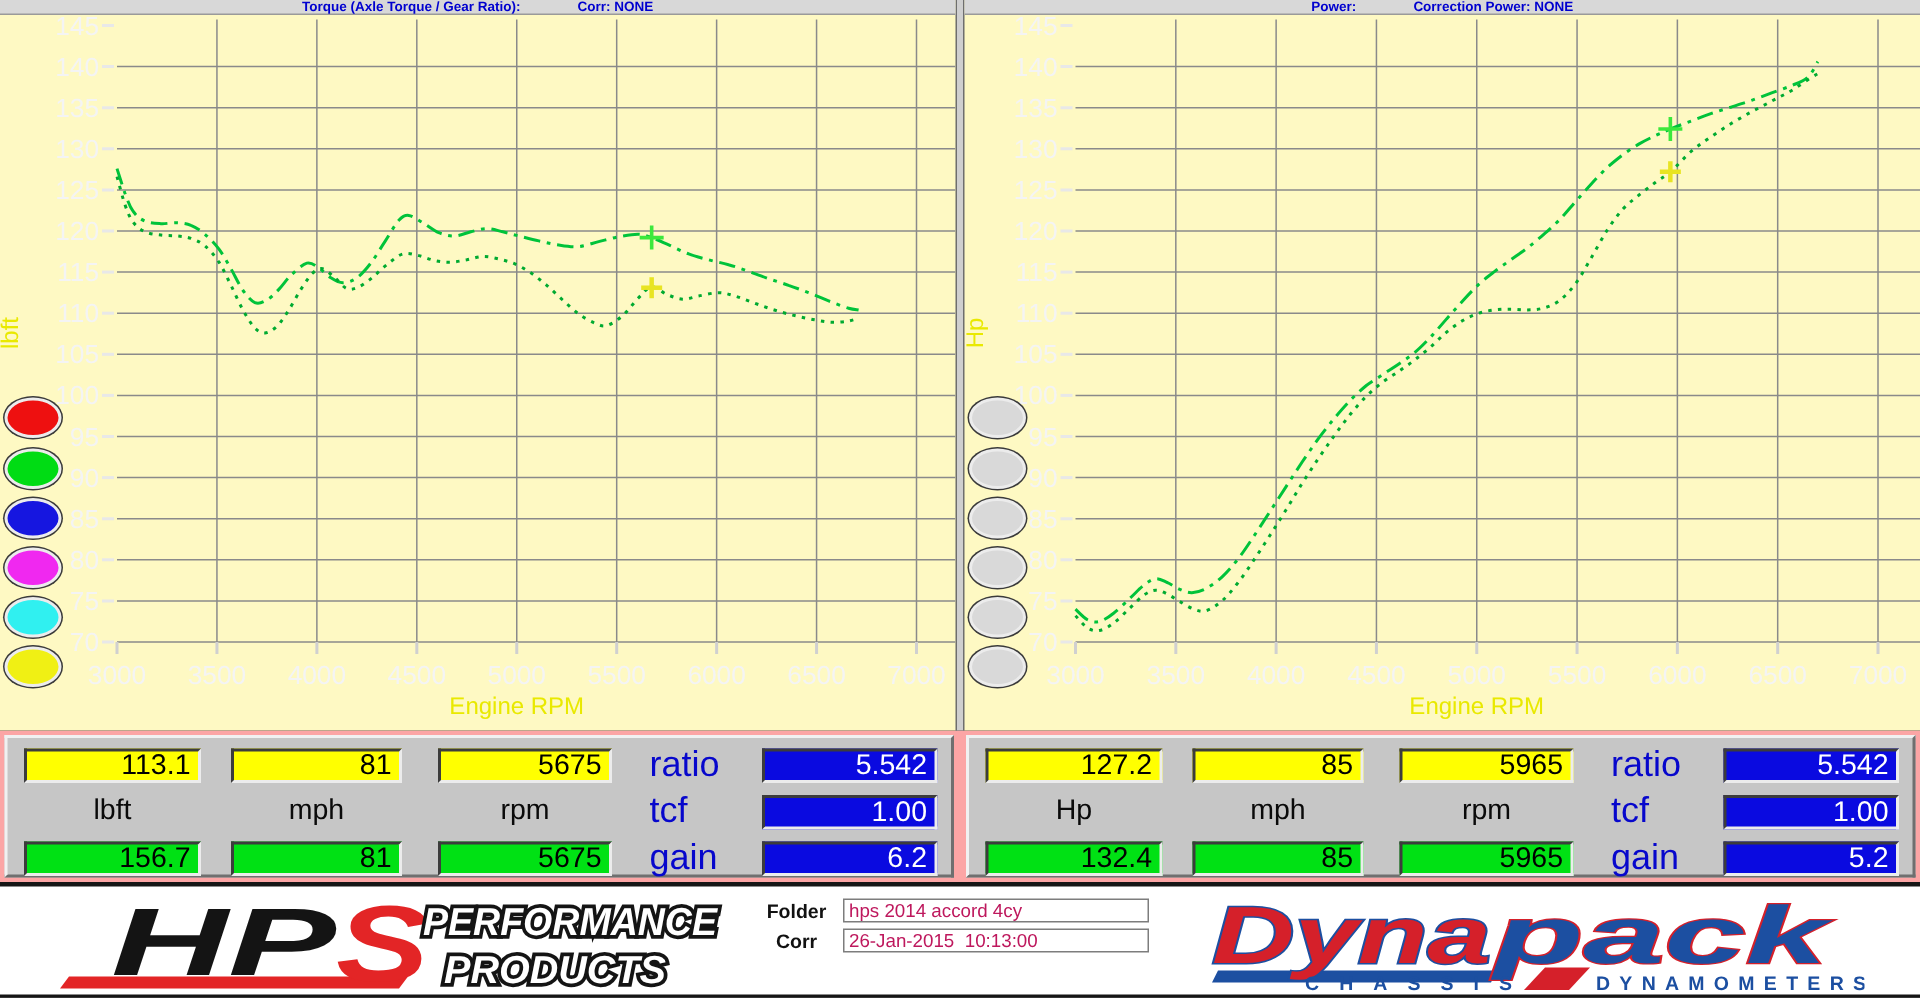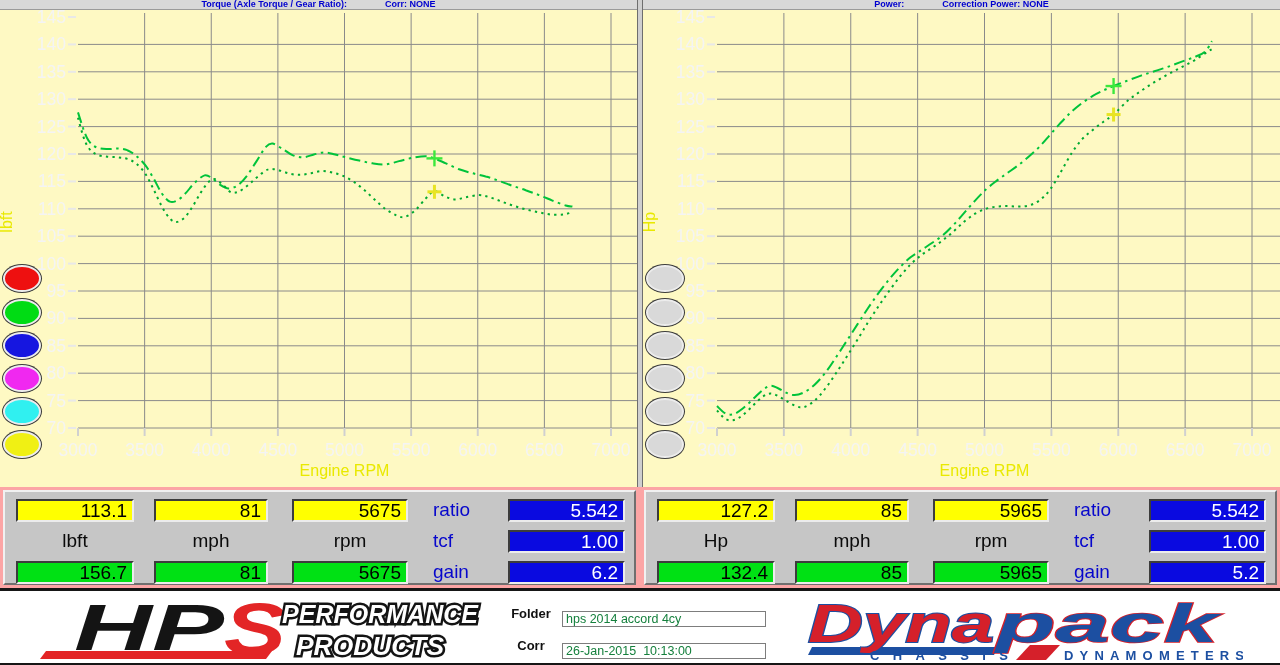--- a/index.html
+++ b/index.html
@@ -40,35 +40,35 @@
   .c1 { left:11px;  width:118px; }
   .c2 { left:149px; width:114px; }
   .c3 { left:287px; width:116px; }
   .cb { left:503px; width:117px; }
   .r1 { top:7px; } .r2 { top:38px; } .r3 { top:69px; }
   .unit-label {
     position:absolute; height:22px; font-size:19px; color:#0a0a0a;
     text-align:center; line-height:22px;
   }
   .side-label {
-    position:absolute; left:428px; width:66px; font-size:19px; line-height:22px; color:#0707cc;
+    position:absolute; left:428px; width:66px; font-size:24px; line-height:22px; color:#0707cc;
   }
   
   .footer {
     position:relative; height:77px; background:#fff;
     border-top:3px solid #161616; border-bottom:2px solid #161616;
   }
   .hps-logo { position:absolute; left:18px; top:3px; }
   .dynapack-logo { position:absolute; left:798px; top:2px; }
   .footer-form { position:absolute; left:500px; top:8px; }
   .form-row { display:flex; align-items:center; margin-bottom:4px; }
   .form-label { width:62px; text-align:center; font-weight:bold; font-size:13px; color:#111; margin-right:0; }
   .form-input {
     width:204px; height:16px; border:1px solid #7d7d7d; background:#fff;
-    font-family:"Liberation Sans", sans-serif; font-size:12.5px; color:#15803d; padding:0 3px;margin-top:12px;
+    font-family:"Liberation Sans", sans-serif; font-size:12.5px; color:#be185d; padding:0 3px;
   }
 </style>
 </head>
 <body>
 
 <div class="top-region">
 
   <div class="chart-panel">
     <div class="panel-header">
       <span>Torque (Axle Torque / Gear Ratio):</span>

